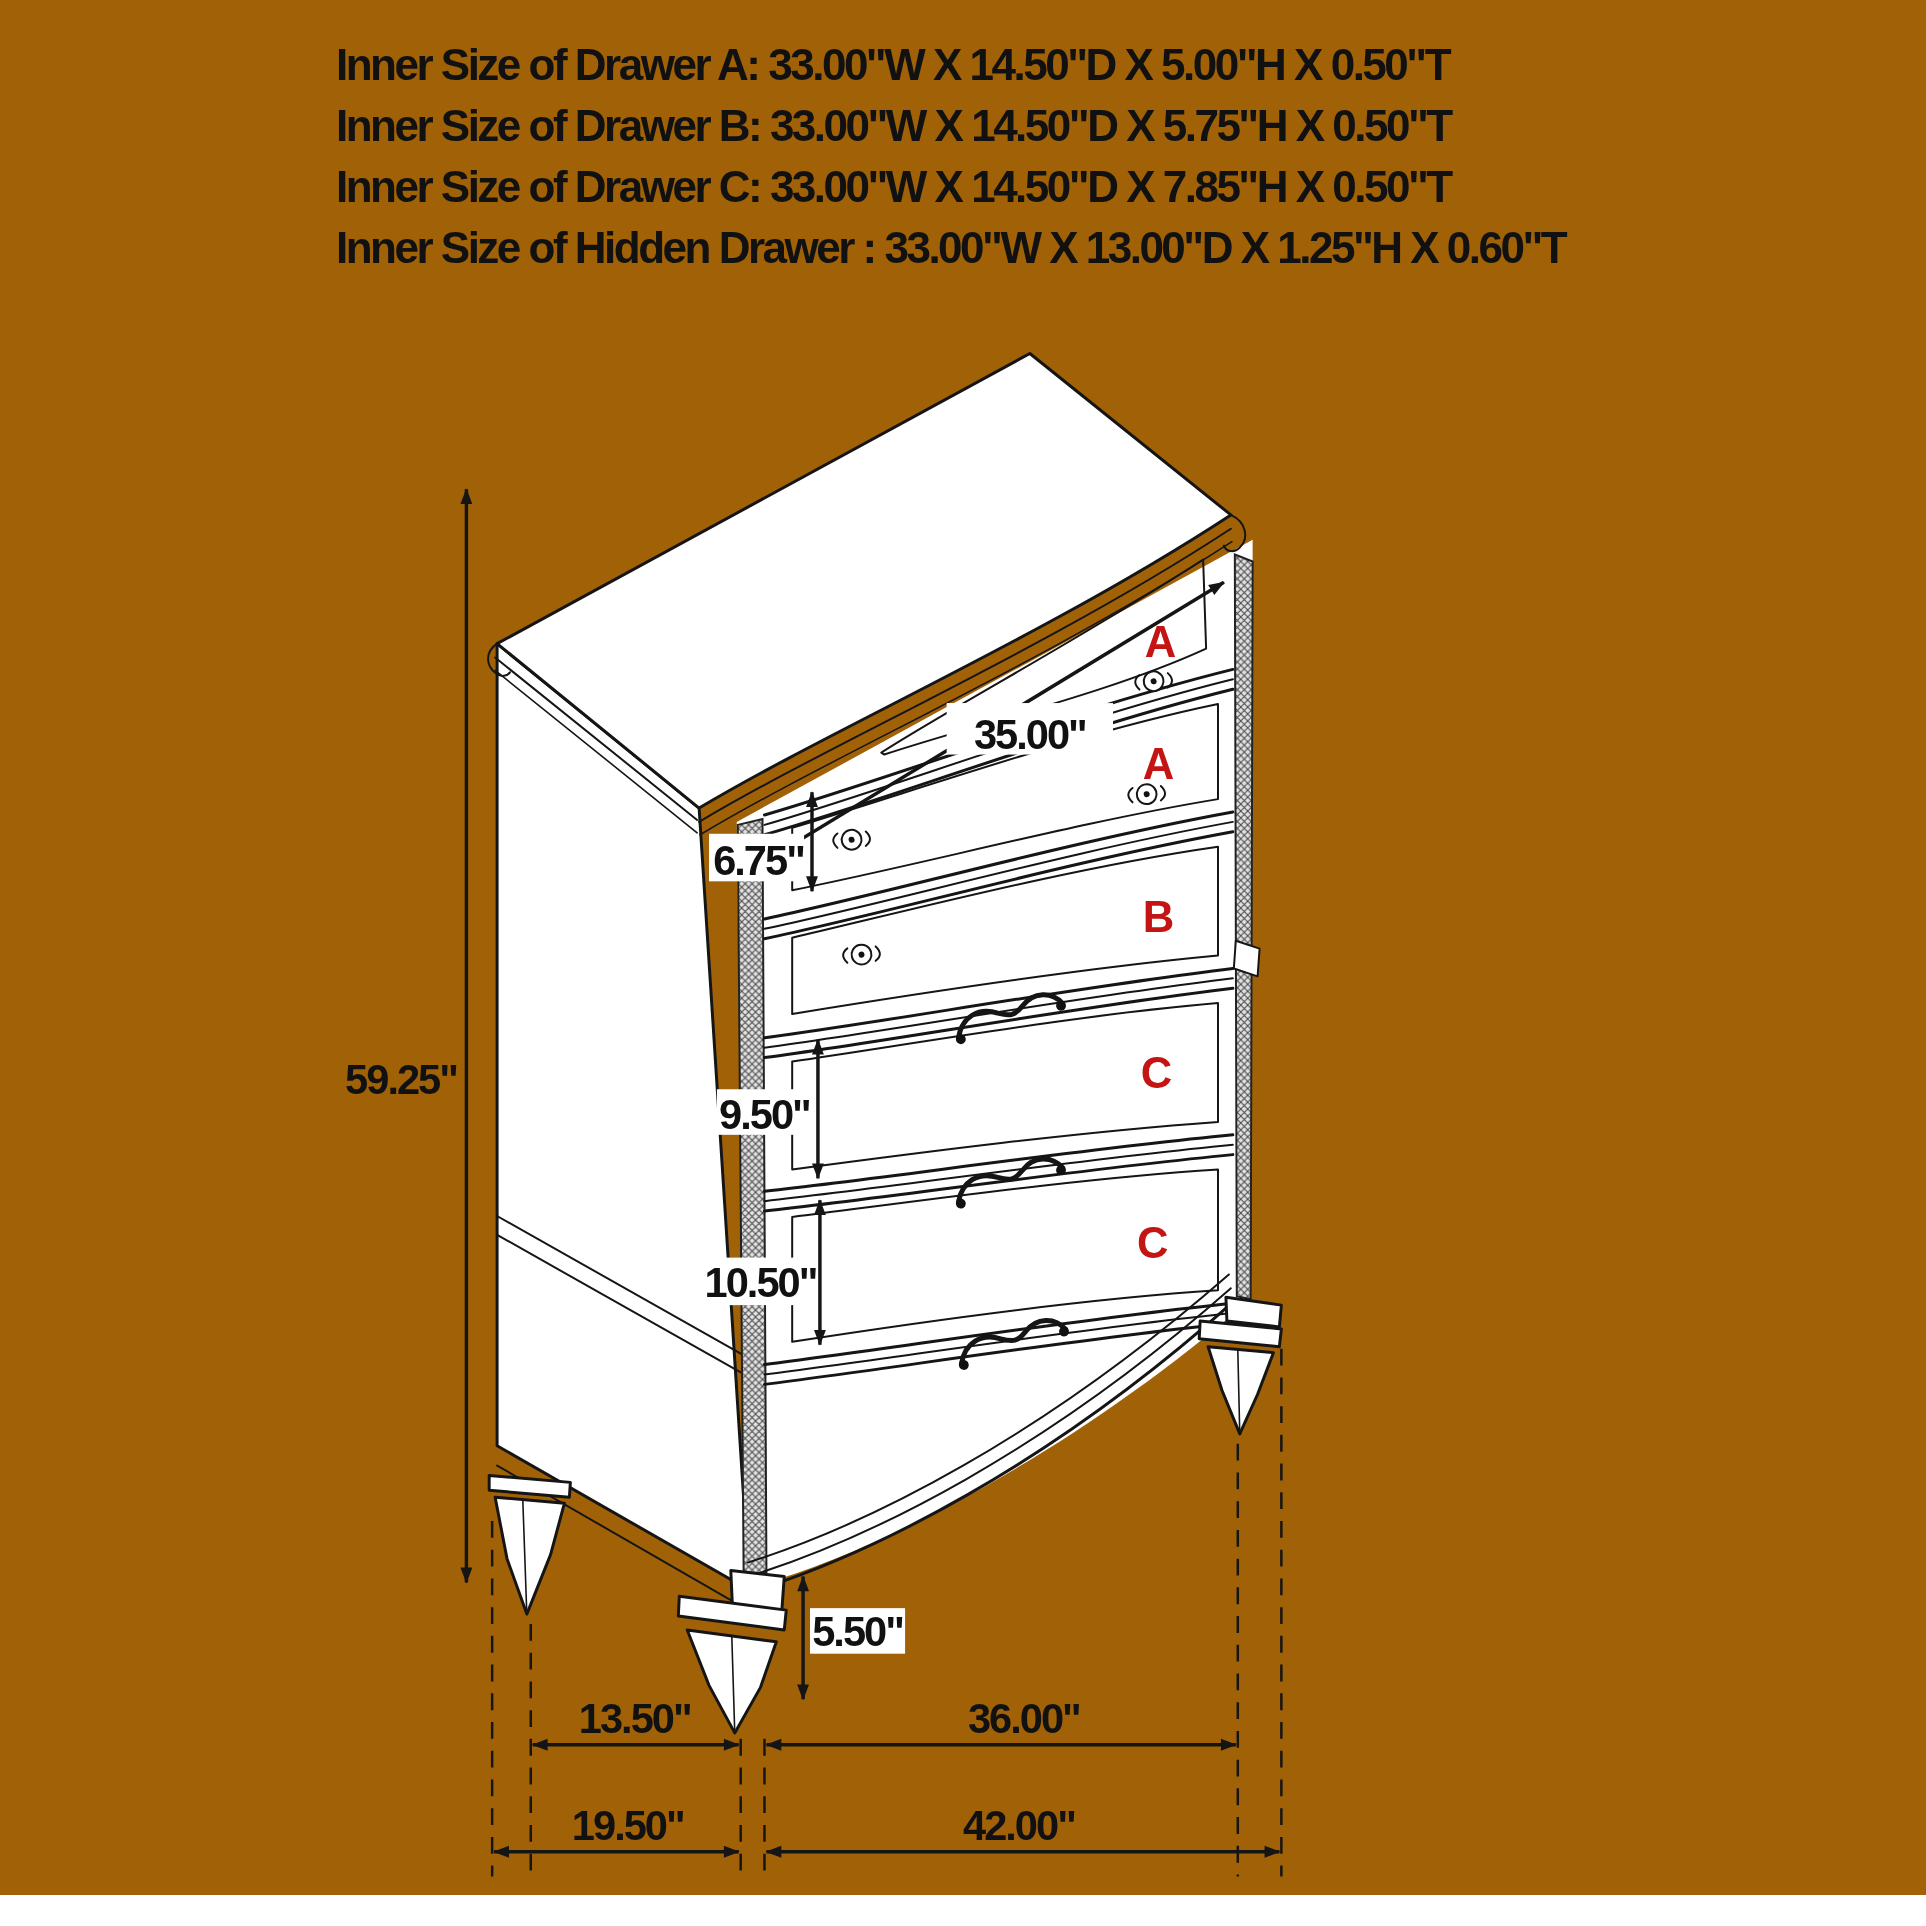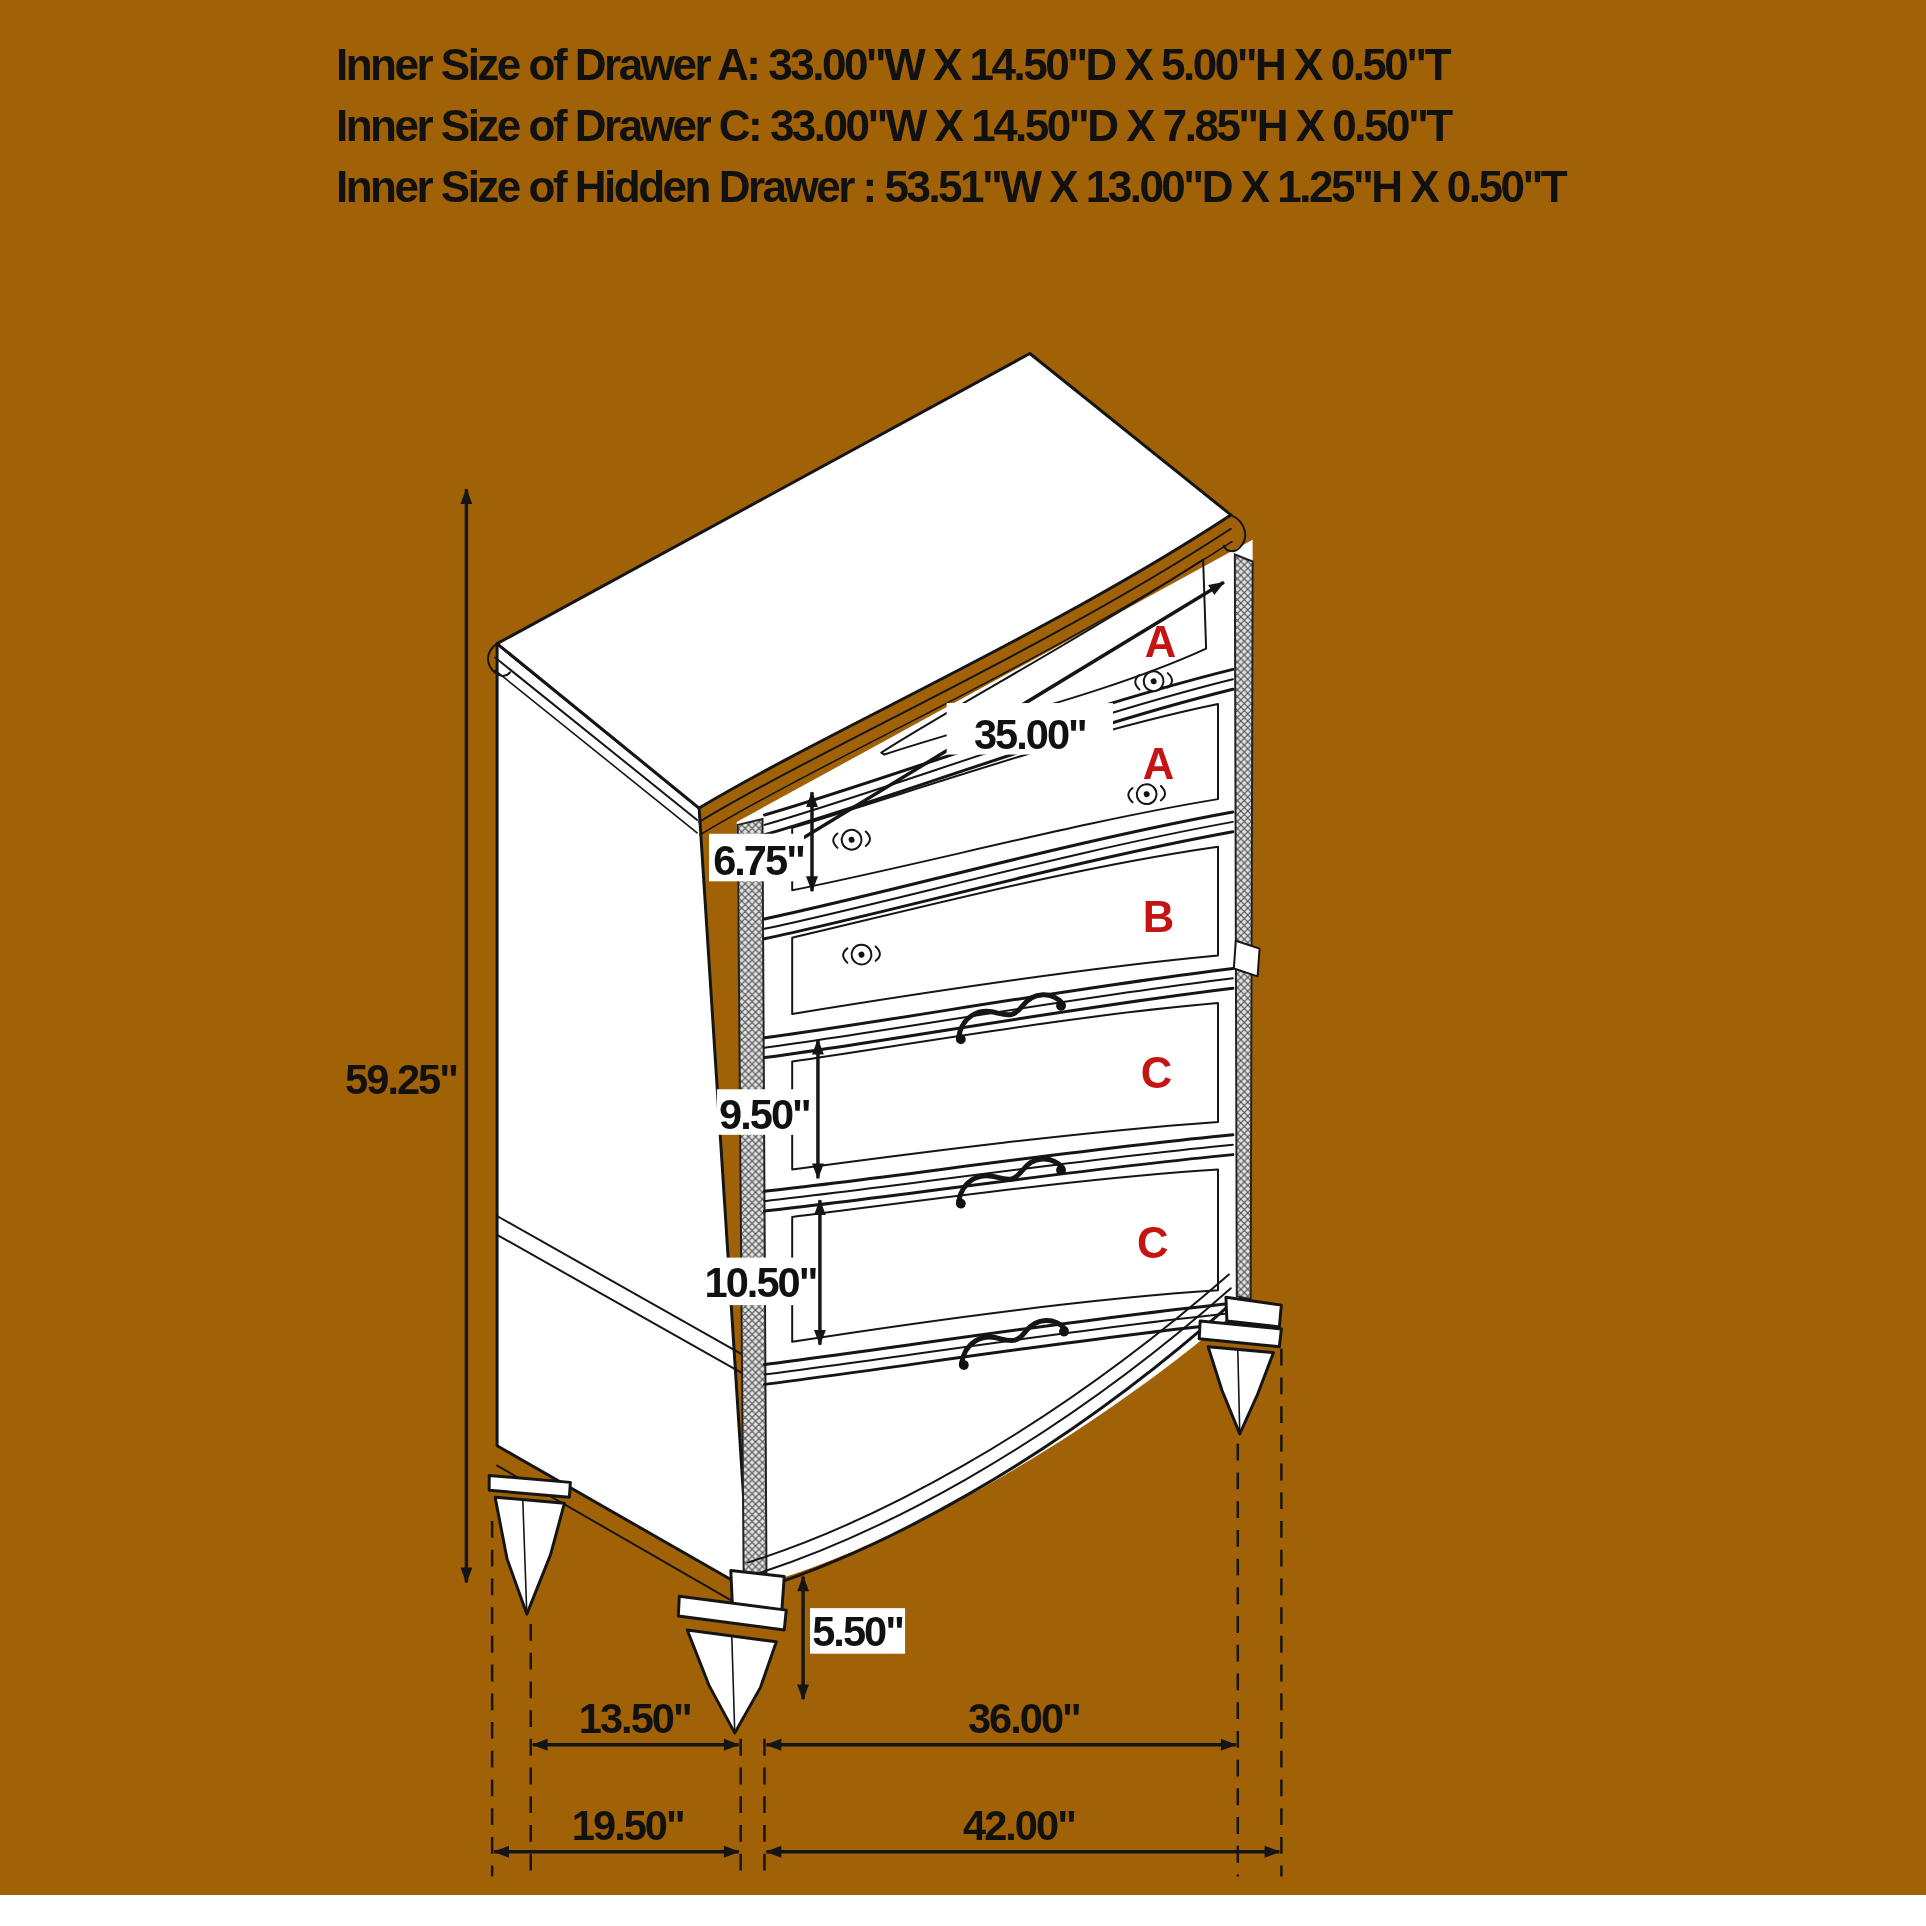--- a/index.html
+++ b/index.html
@@ -23,22 +23,23 @@
               fill:#c41414;text-anchor:middle;}
   .bail{stroke:#151515;stroke-width:5;fill:none;stroke-linecap:round;}
 </style>
 </head>
 <body>
 
 <div class="page">
 
   <div class="title-block">
     <div class="title-line">Inner Size of Drawer A: 33.00"W X 14.50"D X 5.00"H X 0.50"T</div>
+    <div class="title-line">Inner Size of Drawer B: 33.00"W X 14.50"D X 5.75"H X 0.50"T</div>
     <div class="title-line">Inner Size of Drawer C: 33.00"W X 14.50"D X 7.85"H X 0.50"T</div>
-    <div class="title-line">Inner Size of Hidden Drawer : 53.51"W X 13.00"D X 1.25"H X 0.50"T</div>
+    <div class="title-line">Inner Size of Hidden Drawer : 33.00"W X 13.00"D X 1.25"H X 0.60"T</div>
   </div>
 
   <svg width="1927" height="1927" viewBox="0 0 1946 1946">
     <defs>
       <pattern id="mesh" width="7" height="7" patternUnits="userSpaceOnUse">
         <rect width="7" height="7" fill="#e3e3e3"></rect>
         <path d="M0 0 L7 7 M7 0 L0 7" stroke="#4a4a4a" stroke-width="1.1"></path>
       </pattern>
       <marker id="ae" markerUnits="userSpaceOnUse" markerWidth="20" markerHeight="16" refX="16" refY="7" orient="auto">
         <path d="M1 1 L17 7 L1 13 Z" fill="#151515"></path>

